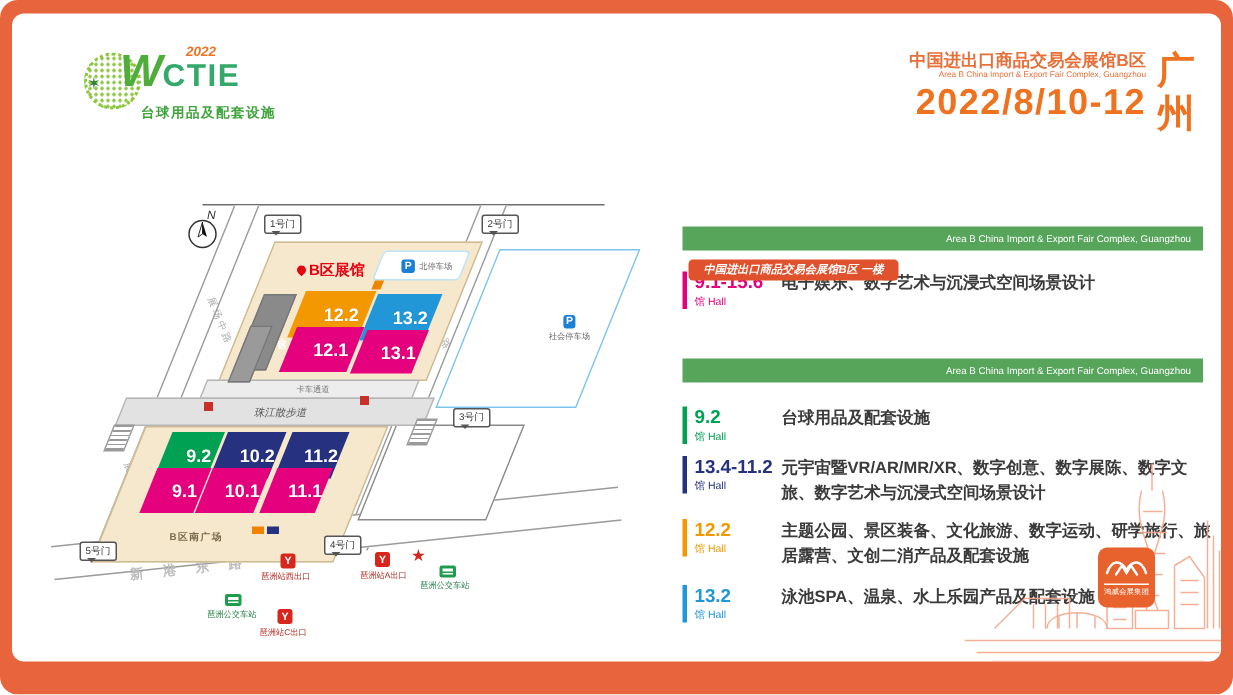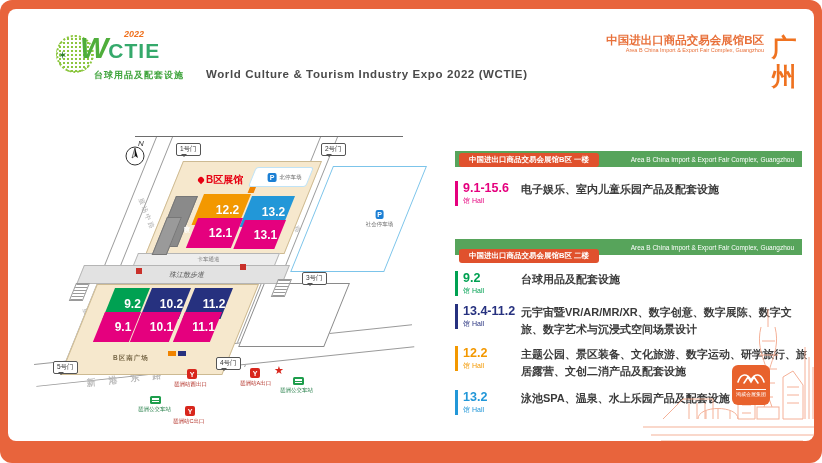--- a/index.html
+++ b/index.html
@@ -84,23 +84,23 @@
 
     <div class="logo">
       <div class="globe"></div>
       <div class="globe-star">✶</div>
       <div class="wctie">
         <span class="w">W</span><span class="ctie">CTIE</span>
         <span class="yr">2022</span>
       </div>
       <div class="logo-tagline">台球用品及配套设施</div>
     </div>
-    <div class="title-en">World Culture &amp; Tourism Industry Expo 2022 (WCTIE)</div>
     <div class="venue-cn">中国进出口商品交易会展馆B区</div>
     <div class="venue-en">Area B China Import &amp; Export Fair Complex, Guangzhou</div>
+    <div class="dates">2022/8/10-12</div>
     <div class="city">广州</div>
 
     <div class="map">
       <div class="topline"></div>
 
       <svg class="compass" width="26" height="30" viewBox="0 0 26 30">
         <text x="14" y="8" font-size="8" font-style="italic" fill="#333">N</text>
         <circle cx="11" cy="18" r="9" fill="none" stroke="#333" stroke-width="1"></circle>
         <polygon points="11,10 14,20 11,18" fill="#111"></polygon>
         <polygon points="11,10 8,20 11,18" fill="#fff" stroke="#111" stroke-width="0.6"></polygon>
@@ -231,32 +231,31 @@
       <div class="bus" style="left:122px;top:275px;">
           <i></i>
           <i></i>
         </div>
       <div class="t-label green" style="left:110px;top:285px;">琶洲公交车站</div>
       <div class="metro" style="left:157px;top:285px;">Y</div>
       <div class="t-label red" style="left:145px;top:297px;">琶洲站C出口</div>
     </div>
 
     <div class="banner" style="top:142px;">Area B China Import &amp; Export Fair Complex, Guangzhou</div>
-    <div class="floor-tag" style="top:144px;">中国进出口商品交易会展馆B区 一楼</div>
+    <div class="floor-tag" style="top:164px;font-style:italic;">中国进出口商品交易会展馆B区 一楼</div>
 
     <div class="entry" style="top:172px;">
       <div class="hall-col" style="border-left-color: rgb(229, 0, 126);">
         <div class="hall-no" style="color: rgb(229, 0, 126);">9.1-15.6</div>
         <div class="hall-unit" style="color: rgb(229, 0, 126);"><span>馆</span> <span>Hall</span></div>
       </div>
-      <div class="desc">电子娱乐、室内儿童乐园产品及配套设施</div>
+      <div class="desc">电子娱乐、数字艺术与沉浸式空间场景设计</div>
     </div>
 
     <div class="banner" style="top:230px;">Area B China Import &amp; Export Fair Complex, Guangzhou</div>
-    <div class="floor-tag" style="top:240px;">中国进出口商品交易会展馆B区 二楼</div>
 
     <div class="entry" style="top:262px;">
       <div class="hall-col" style="border-left-color: rgb(0, 161, 82);">
         <div class="hall-no" style="color: rgb(0, 161, 82);">9.2</div>
         <div class="hall-unit" style="color: rgb(0, 161, 82);"><span>馆</span> <span>Hall</span></div>
       </div>
       <div class="desc">台球用品及配套设施</div>
     </div>
 
     <div class="entry" style="top:295px;">

